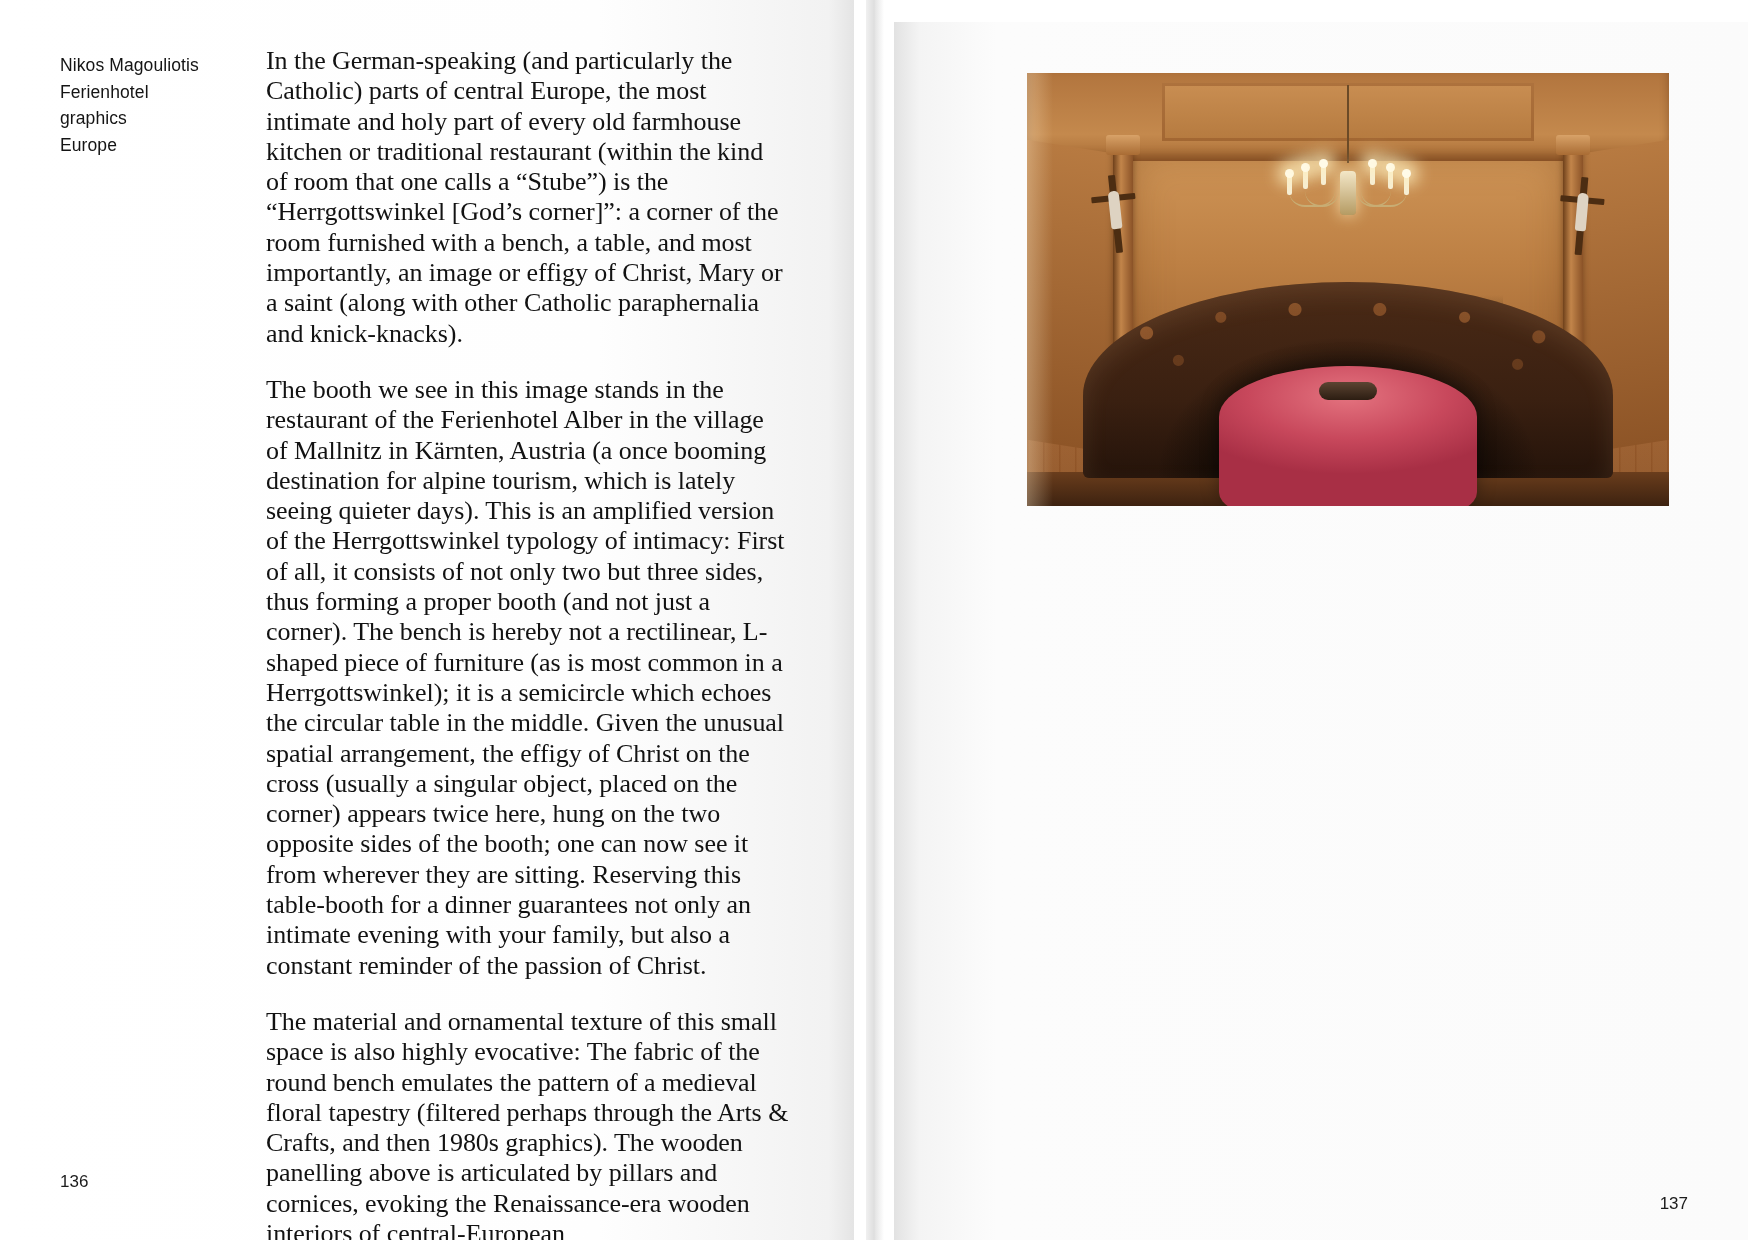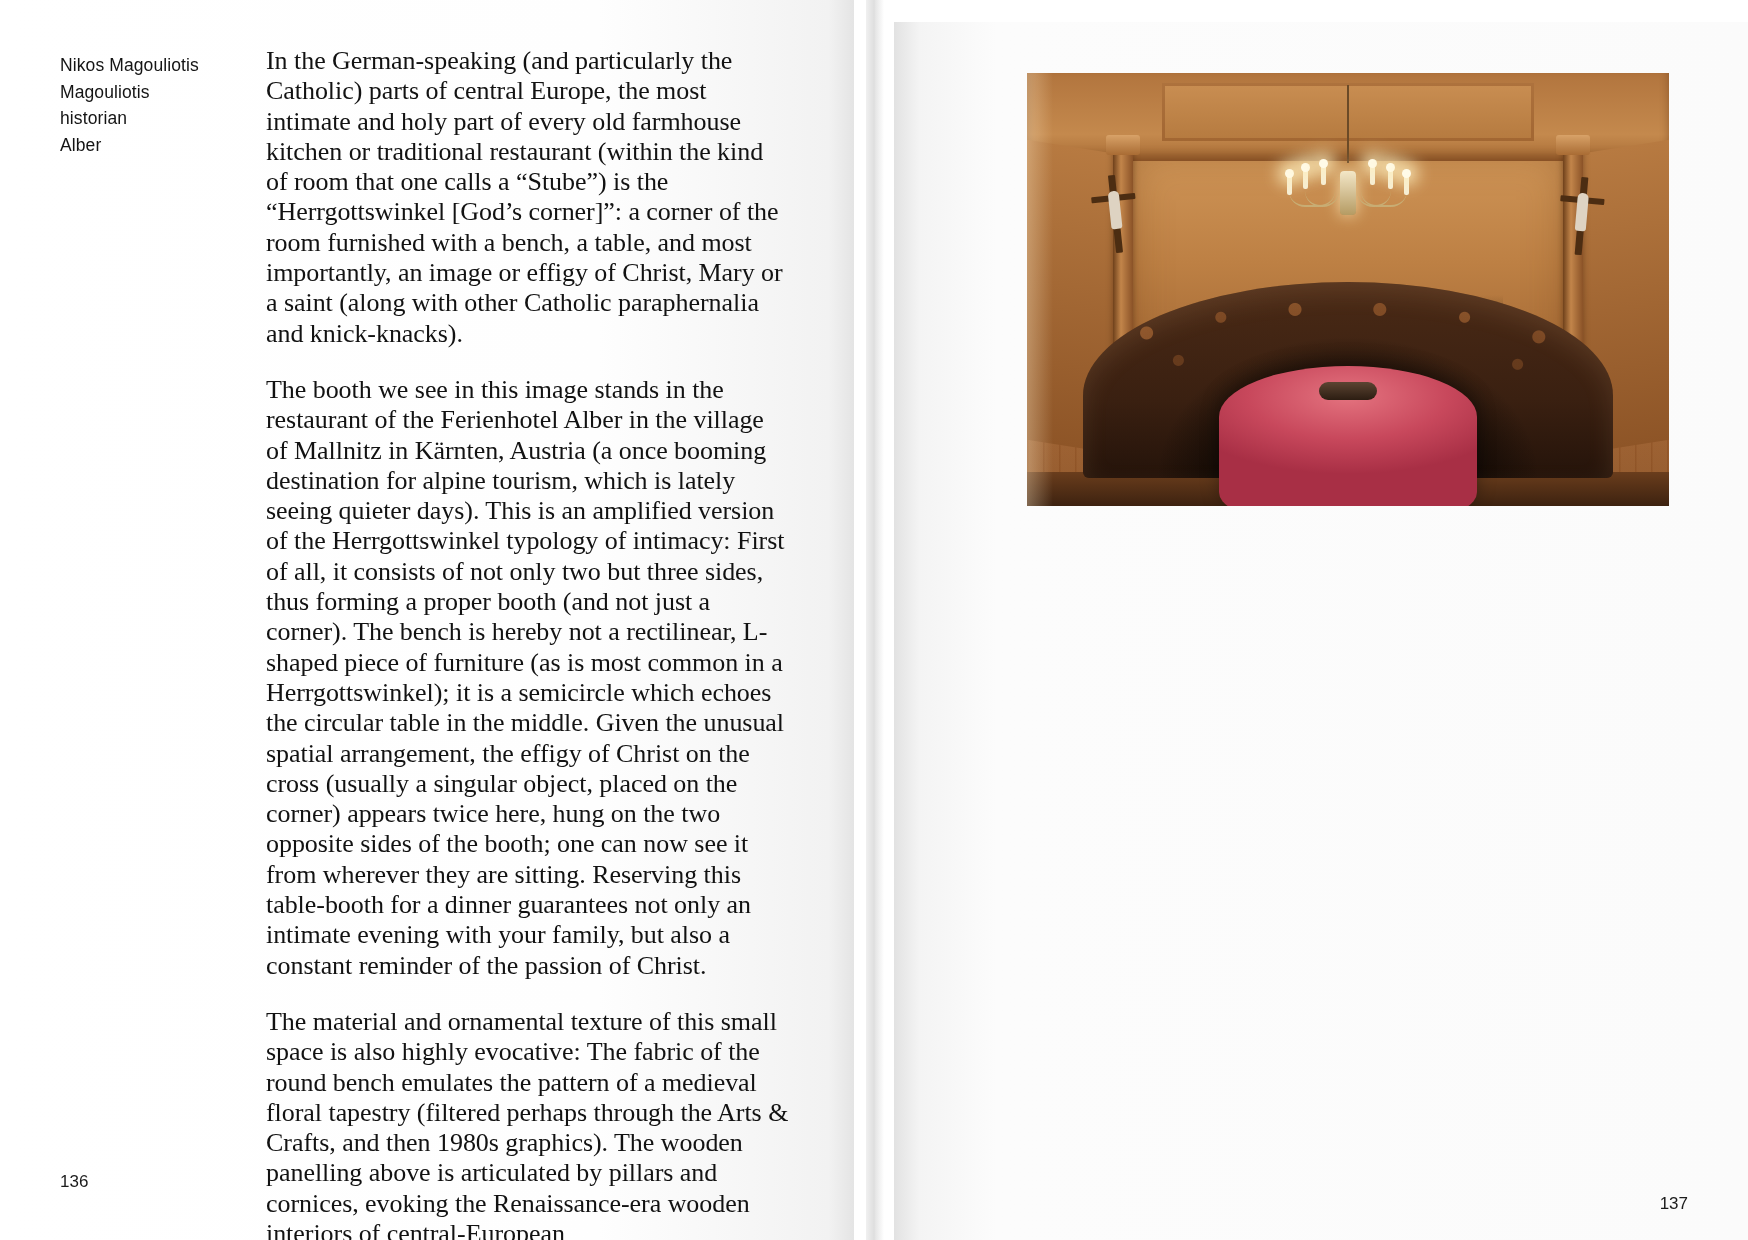--- a/index.html
+++ b/index.html
@@ -303,23 +303,23 @@
 </style>
 </head>
 <body>
 
 <div class="spread">
 
   <div class="page page-left">
 
     <div class="byline">
       <div>Nikos Magouliotis</div>
-      <div>Magouliotis</div>
-      <div>historian</div>
-      <div>Alber</div>
+      <div>Ferienhotel</div>
+      <div>graphics</div>
+      <div>Europe</div>
     </div>
 
     <div class="body-col">
       <p>In the German-speaking (and particularly the Catholic) parts of central Europe, the most intimate and holy part of every old farmhouse kitchen or traditional restaurant (within the kind of room that one calls a “Stube”) is the “Herrgottswinkel [God’s corner]”: a corner of the room furnished with a bench, a table, and most importantly, an image or effigy of Christ, Mary or a saint (along with other Catholic paraphernalia and knick-knacks).</p>
       <p>The booth we see in this image stands in the restaurant of the Ferienhotel Alber in the village of Mallnitz in Kärnten, Austria (a once booming destination for alpine tourism, which is lately seeing quieter days). This is an amplified version of the Herrgottswinkel typology of intimacy: First of all, it consists of not only two but three sides, thus forming a proper booth (and not just a corner). The bench is hereby not a rectilinear, L-shaped piece of furniture (as is most common in a Herrgottswinkel); it is a semicircle which echoes the circular table in the middle. Given the unusual spatial arrangement, the effigy of Christ on the cross (usually a singular object, placed on the corner) appears twice here, hung on the two opposite sides of the booth; one can now see it from wherever they are sitting. Reserving this table-booth for a dinner guarantees not only an intimate evening with your family, but also a constant reminder of the passion of Christ.</p>
       <p>The material and ornamental texture of this small space is also highly evocative: The fabric of the round bench emulates the pattern of a medieval floral tapestry (filtered perhaps through the Arts &amp; Crafts, and then 1980s graphics). The wooden panelling above is articulated by pillars and cornices, evoking the Renaissance-era wooden interiors of central-European</p>
     </div>
 
     <div class="folio folio-left">136</div>
   </div>

